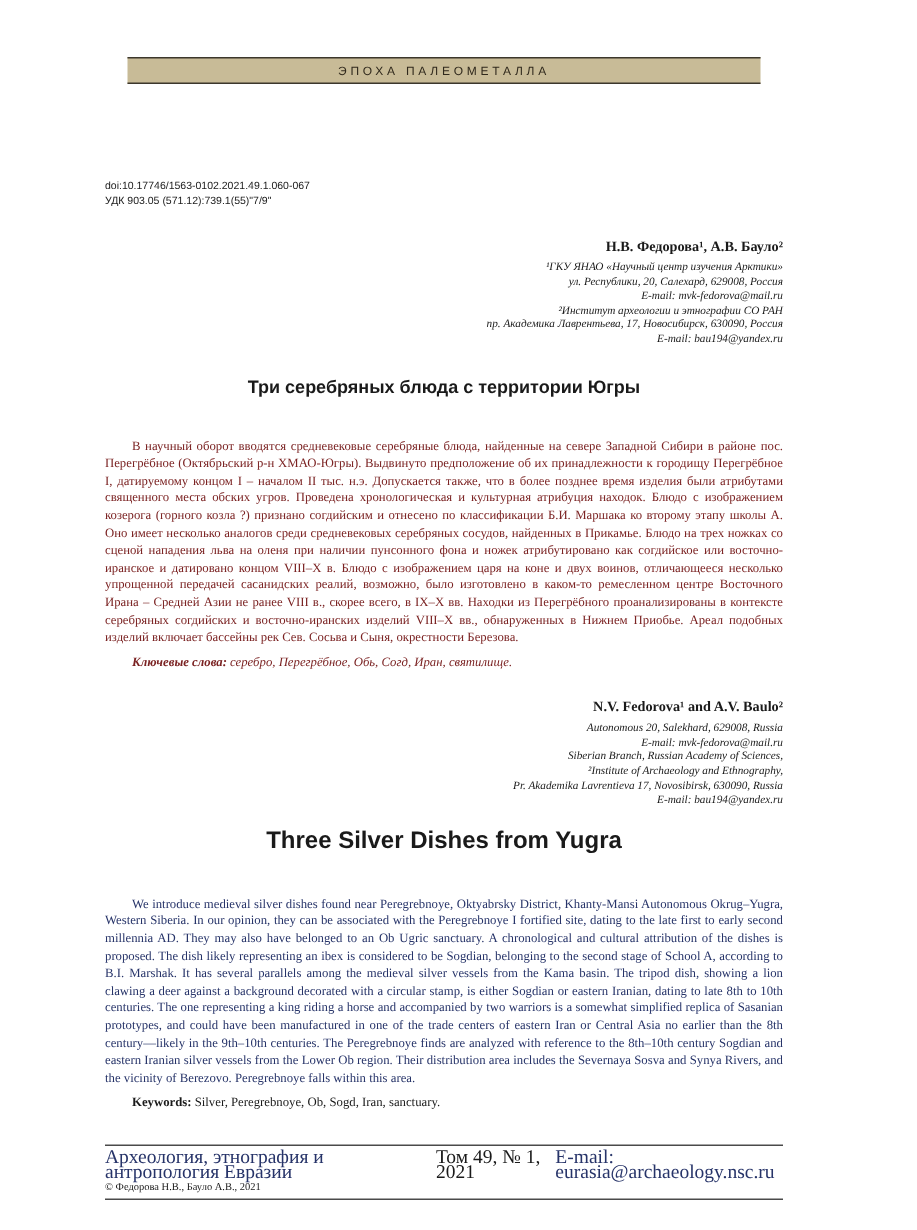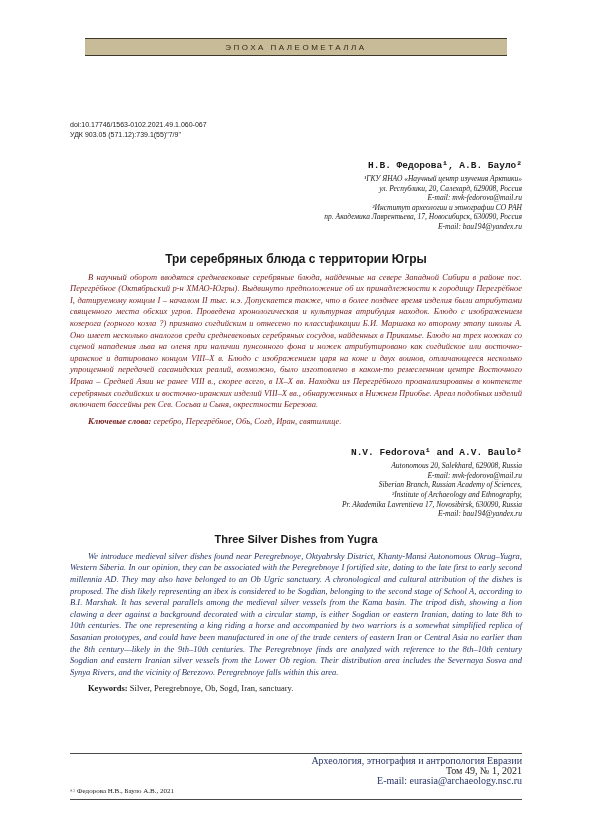--- a/index.html
+++ b/index.html
@@ -28,39 +28,38 @@
   }
   .meta {
     margin-top:64px;
     font-family:"Liberation Sans", sans-serif;
     font-size:7px;
     line-height:10px;
     color:#1a1a1a;
   }
   .authors-block { margin-top:20px; text-align:right; }
   .authors-names {
-    font-family:Liberation Mono, monospace;
+    font-family:Liberation Serif, serif;
     font-weight:bold;
     font-size:9.5px;
     margin-bottom:3px;
   }
   .affil { font-size:7.5px; font-style:italic; line-height:9.6px; }
   .article-title {
     margin-top:20px;
     text-align:center;
     font-family:"Liberation Sans", sans-serif;
     font-weight:bold;
     font-size:12px;
   }
-  .article-title.en { font-size:11px; margin-top:14px; }
+  .article-title.en { font-size:16px; margin-top:14px; }
   .abstract {
-    margin-top:6px;
+    margin-top:27px;
     font-size:8.5px;
     line-height:11.6px;
-    font-style:italic;
     text-align:justify;
     text-indent:18px;
   }
   .abstract.ru, .keywords.ru { color:#7b2323; }
   .abstract.en { color:#273469; }
   .keywords {
     margin-top:5px;
     font-size:8.5px;
     line-height:11.6px;
     font-style:italic;
@@ -68,24 +67,23 @@
     text-indent:18px;
   }
   .keywords.en { font-style:normal; color:#1a1a1a; }
   .kw-label { font-weight:bold; }
   .footer { position:absolute; left:70px; right:70px; bottom:20px; }
   .rule { border-top:1px solid #4a4a4a; height:0; }
   .footer-row {
     display:flex;
     justify-content:space-between;
     align-items:flex-end;
-    font-size:10px;
+    font-size:13px;
     line-height:10px;
     padding:2px 0 0 0;
-    flex-direction:column;
   }
   .footer-journal, .footer-email { color:#273469; }
   .footer-volume { color:#1a1a1a; }
   .footer-copyright {
     text-align:left;
     font-size:7px;
     line-height:10px;
     padding-bottom:3px;
   }
   .page-number {

